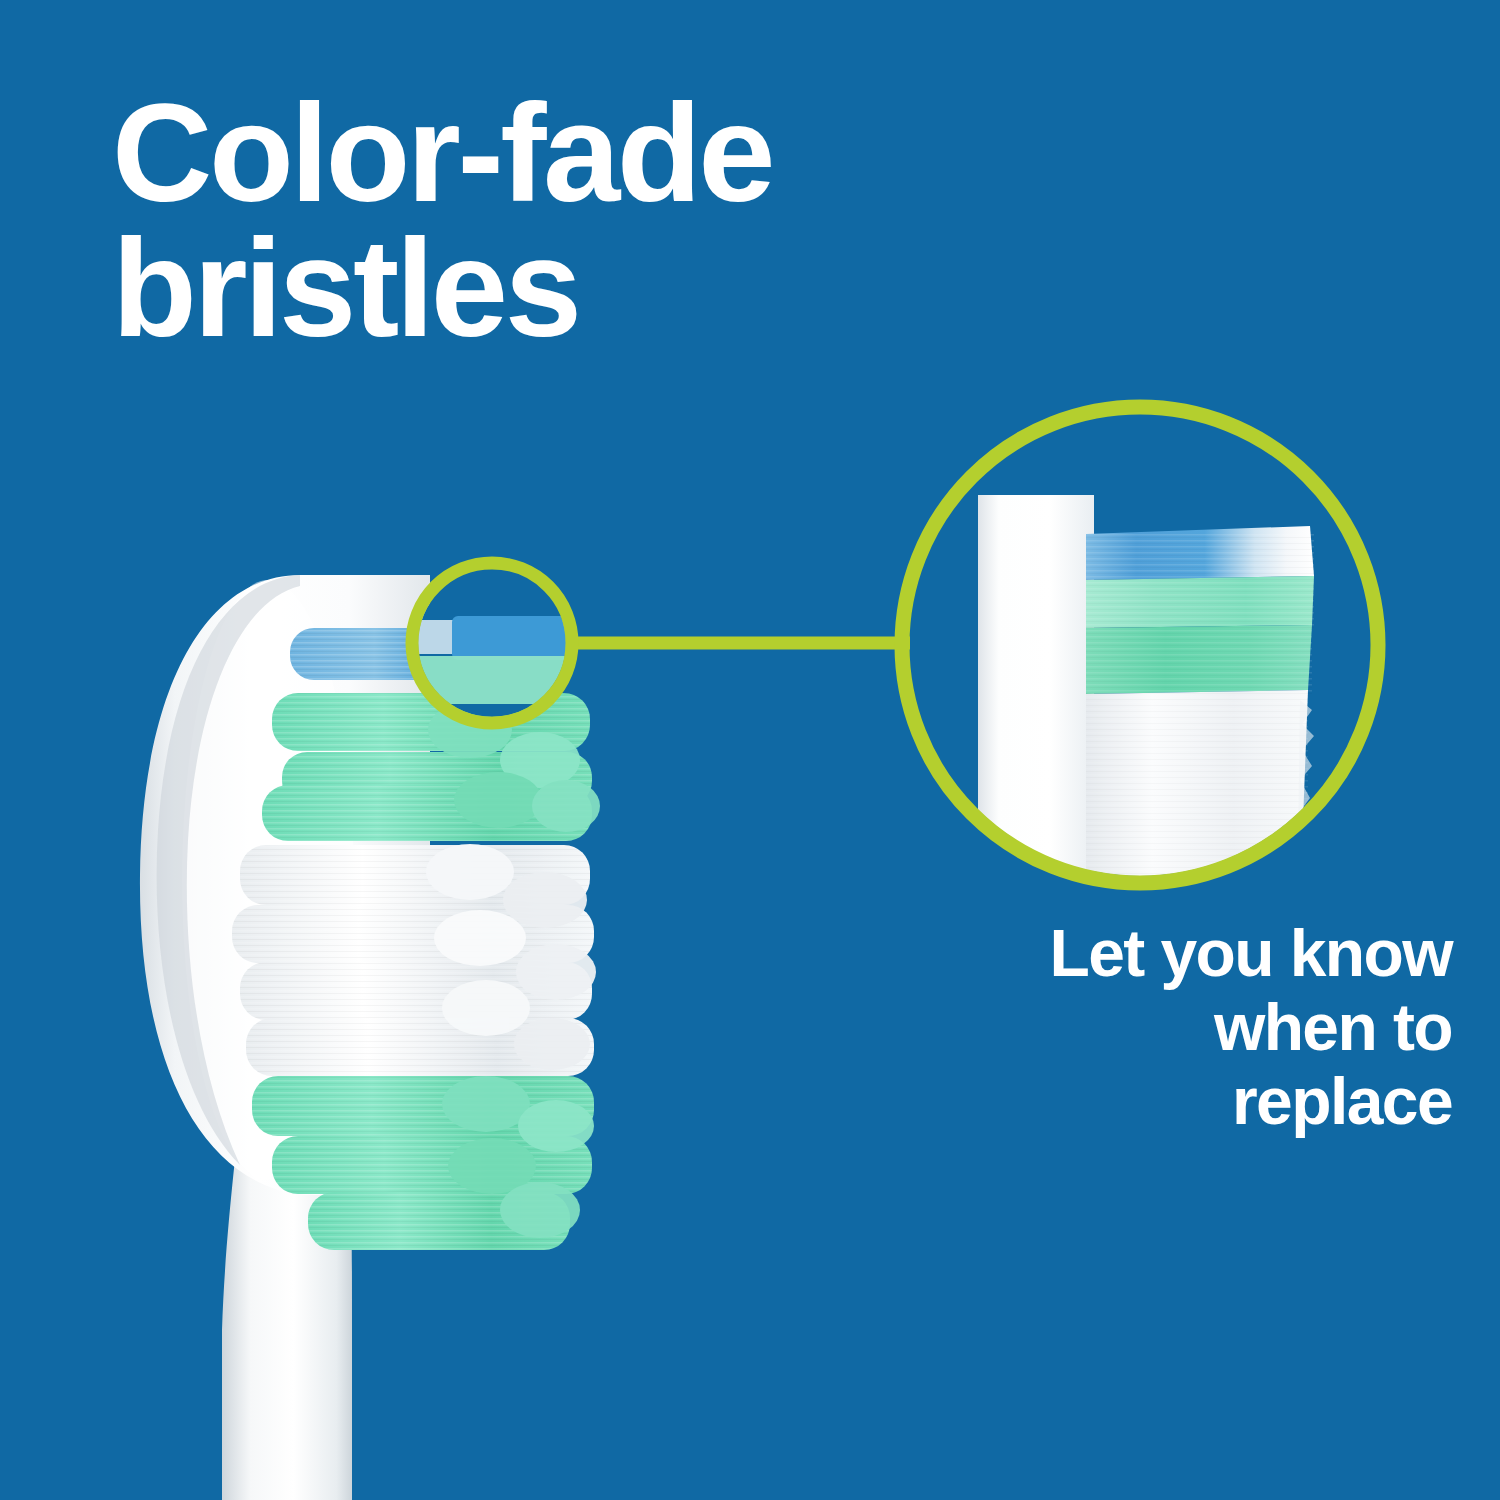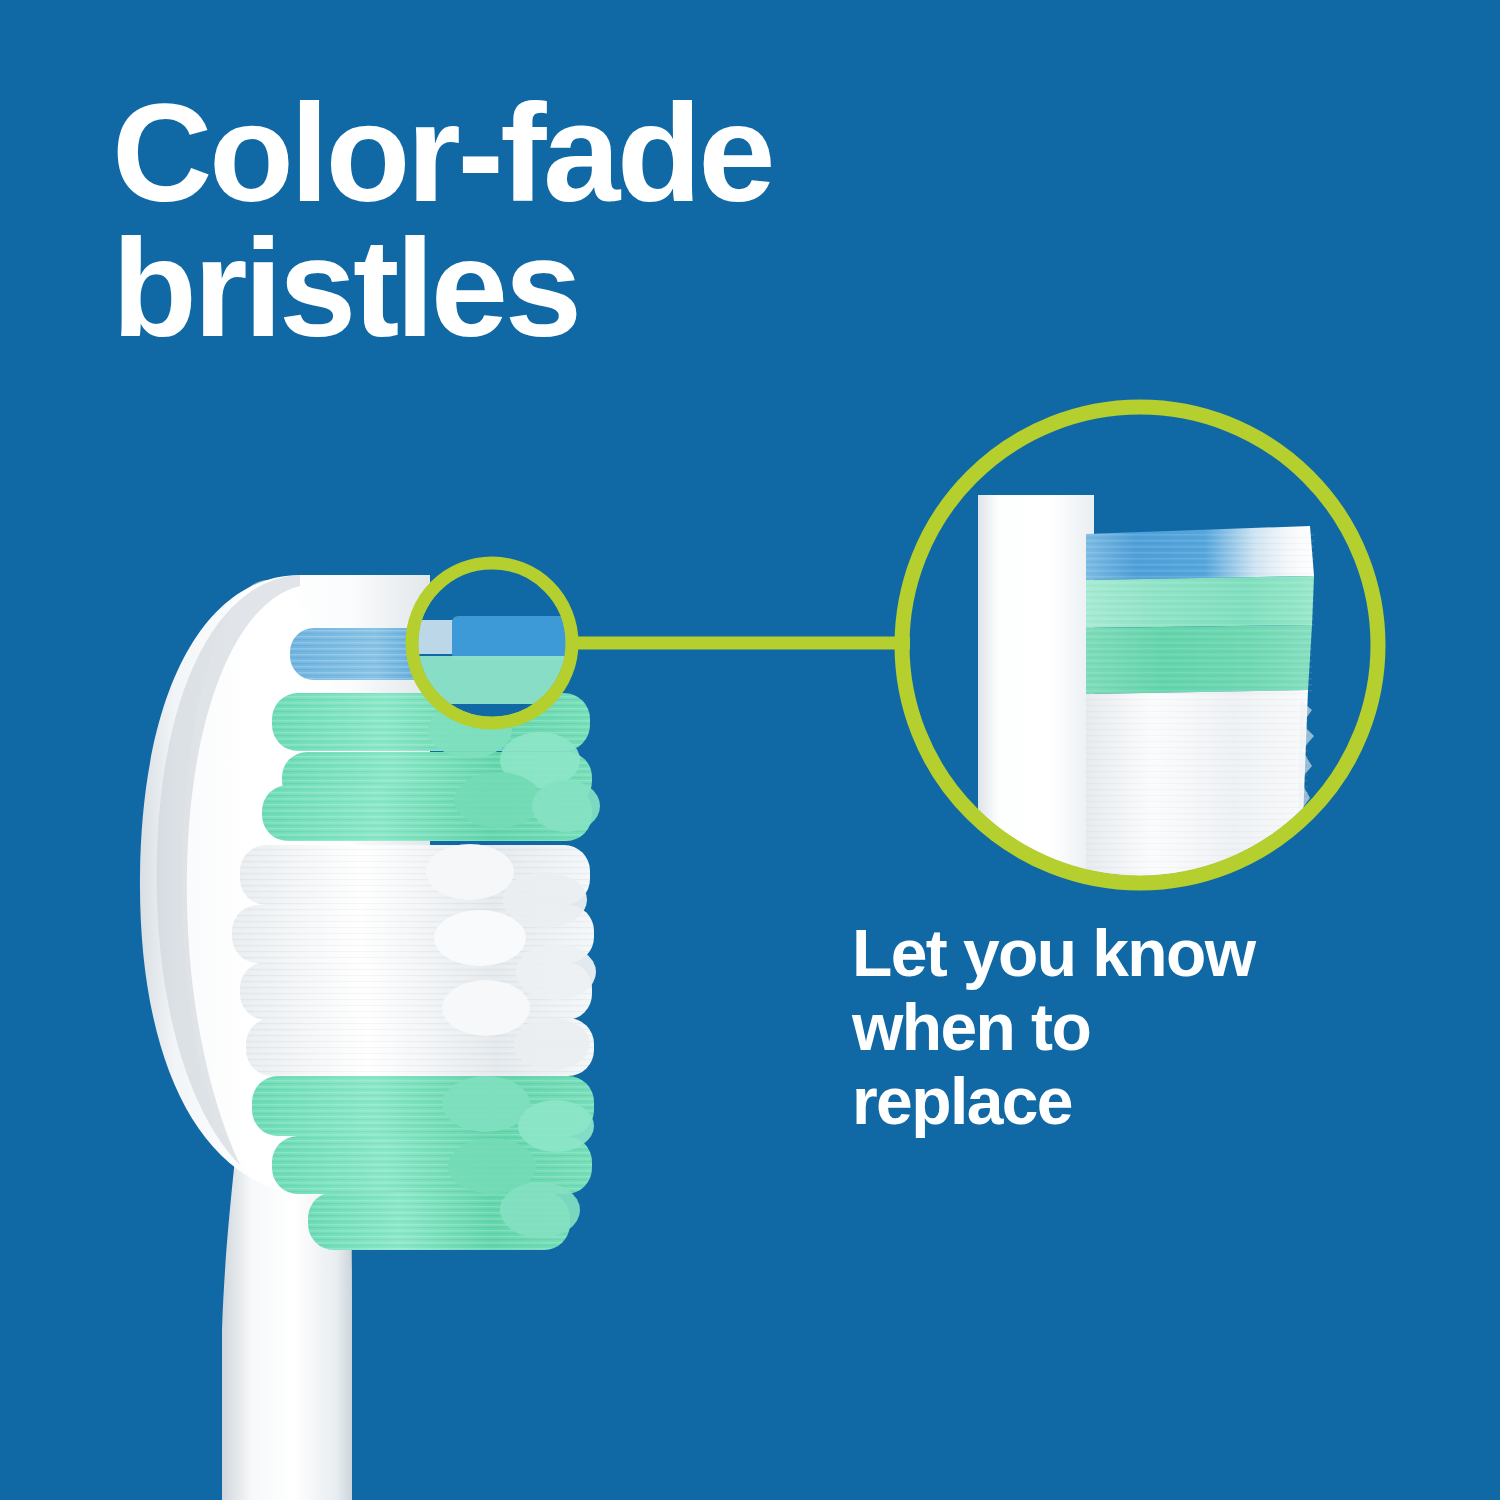--- a/index.html
+++ b/index.html
@@ -35,21 +35,21 @@
     letter-spacing: -3.5px;
     white-space: pre-line;
   }
 
   
   #subcopy {
     position: absolute;
     left: 852px;
     top: 917px;
     width: 600px;
-    text-align: left;
+    text-align: right;
     color: #ffffff;
     font-size: 66px;
     font-weight: 700;
     line-height: 1.12;
     letter-spacing: -1.6px;
     white-space: pre-line;
   }
 
   
   #art {

